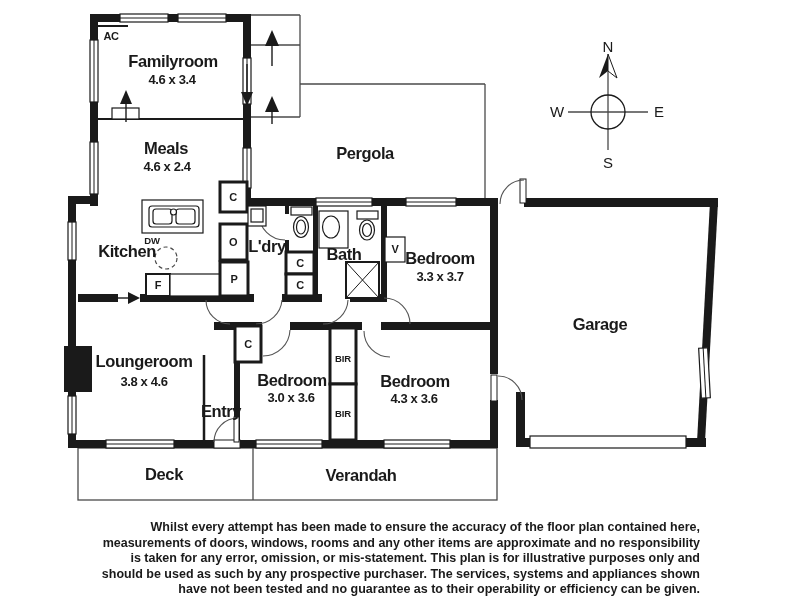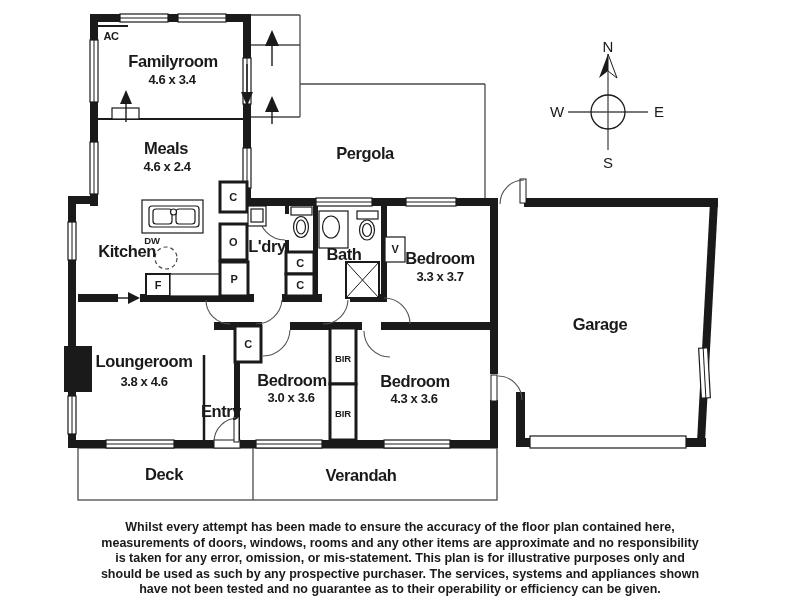--- a/index.html
+++ b/index.html
@@ -17,21 +17,21 @@
   .thinline{stroke:#4a4a4a;stroke-width:1.3;fill:none;}
   .winrect{fill:#ffffff;stroke:#1a1a1a;stroke-width:1.2;}
   .winline{stroke:#1a1a1a;stroke-width:1;}
   .fix1{fill:#ffffff;stroke:#1a1a1a;stroke-width:1.2;}
   .fix2{fill:#ffffff;stroke:#1a1a1a;stroke-width:2;}
   .fix3{fill:#ffffff;stroke:#1a1a1a;stroke-width:3;}
   .arc{stroke:#555;stroke-width:1.1;fill:none;}
   .leaf{fill:#ffffff;stroke:#1a1a1a;stroke-width:1;}
   .arrow{stroke:#1a1a1a;stroke-width:1.4;fill:none;}
   .ahead{fill:#1a1a1a;stroke:none;}
-  #disclaimer{position:absolute;left:100px;top:520px;width:600px;text-align:center;
+  #disclaimer{position:absolute;left:100px;top:520px;width:600px;text-align:right;
               font-size:12.5px;line-height:15.5px;font-weight:700;color:#1a1a1a;}
 </style>
 </head>
 <body>
 
 <div id="page">
 <svg width="800" height="600" viewBox="0 0 800 600">
 
   <g>
     <line class="thinline" x1="300" y1="84" x2="485" y2="84"></line>

